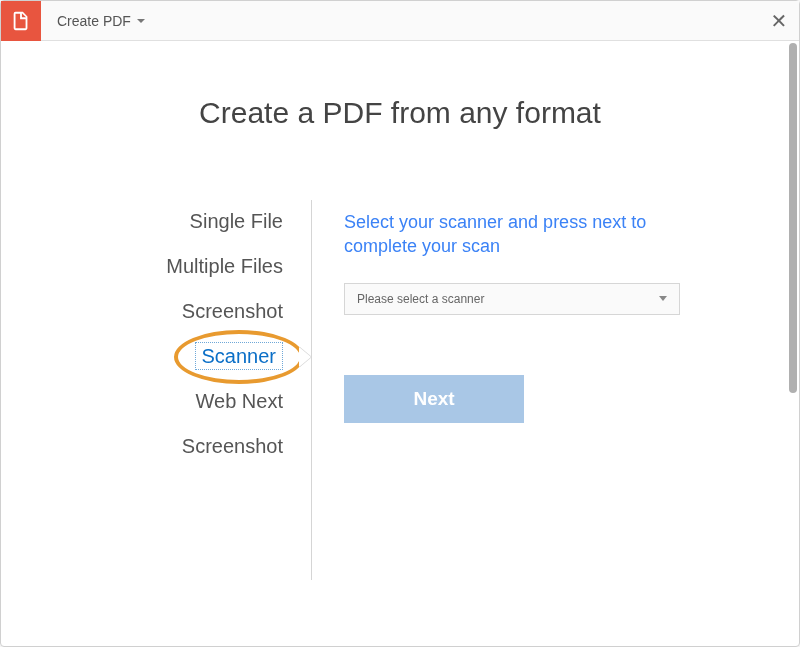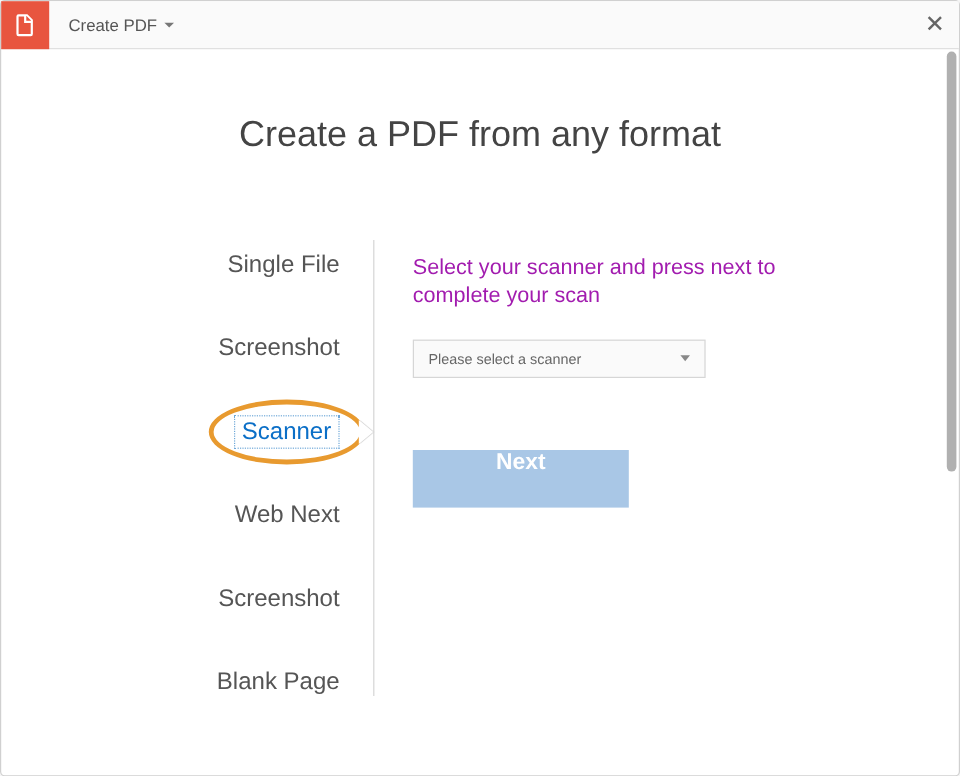--- a/index.html
+++ b/index.html
@@ -93,21 +93,20 @@
     }
     .options {
       width: 270px;
       display: flex;
       flex-direction: column;
       align-items: flex-end;
       gap: 22px;
       padding-right: 28px;
       font-size: 20px;
       color: #555;
-      justify-content: space-between;
     }
     .opt { cursor: pointer; position: relative; }
     .opt-selected-wrap {
       position: relative;
       display: inline-block;
     }
     .opt-selected {
       color: #0b6fc7;
       border: 1px dotted #6fa8d8;
       padding: 2px 6px;
@@ -141,27 +140,27 @@
       background: #d5d5d5;
       margin-top: -10px;
       height: 380px;
     }
     .right {
       flex: 1;
       padding-left: 32px;
     }
     .instr {
       font-size: 18px;
-      color: #a21caf;
+      color: #3b82f6;
       line-height: 1.35;
       margin-bottom: 24px;
       max-width: 330px;
     }
     .select {
-      width: 244px;
+      width: 336px;
       height: 32px;
       border: 1px solid #d6d6d6;
       background: #fafafa;
       display: flex;
       align-items: center;
       justify-content: space-between;
       padding: 0 12px;
       font-size: 12px;
       color: #666;
       cursor: pointer;
@@ -174,20 +173,21 @@
     }
     .next-btn {
       margin-top: 60px;
       width: 180px;
       height: 48px;
       background: #a9c7e6;
       color: #fff;
       font-size: 19px;
       font-weight: 600;
       display: flex;
+      align-items: center;
       justify-content: center;
       cursor: pointer;
       border: none;
     }
   </style>
 </head>
 <body>
 
 <div class="window">
   <div class="titlebar">
@@ -206,29 +206,29 @@
   </div>
 
   <div class="content">
     <div class="scrollbar"></div>
 
     <h1 class="heading">Create a PDF from any format</h1>
 
     <div class="body-area">
       <div class="options">
         <div class="opt">Single File</div>
+        <div class="opt">Multiple Files</div>
         <div class="opt">Screenshot</div>
         <div class="opt-selected-wrap">
           <span class="halo"></span>
           <span class="opt opt-selected">Scanner</span>
           <span class="pointer"></span>
         </div>
         <div class="opt">Web Next</div>
         <div class="opt">Screenshot</div>
-        <div class="opt">Blank Page</div>
       </div>
 
       <div class="divider"></div>
 
       <div class="right">
         <div class="instr">Select your scanner and press next to complete your scan</div>
         <div class="select">
           <span>Please select a scanner</span>
           <span class="sel-caret"></span>
         </div>

